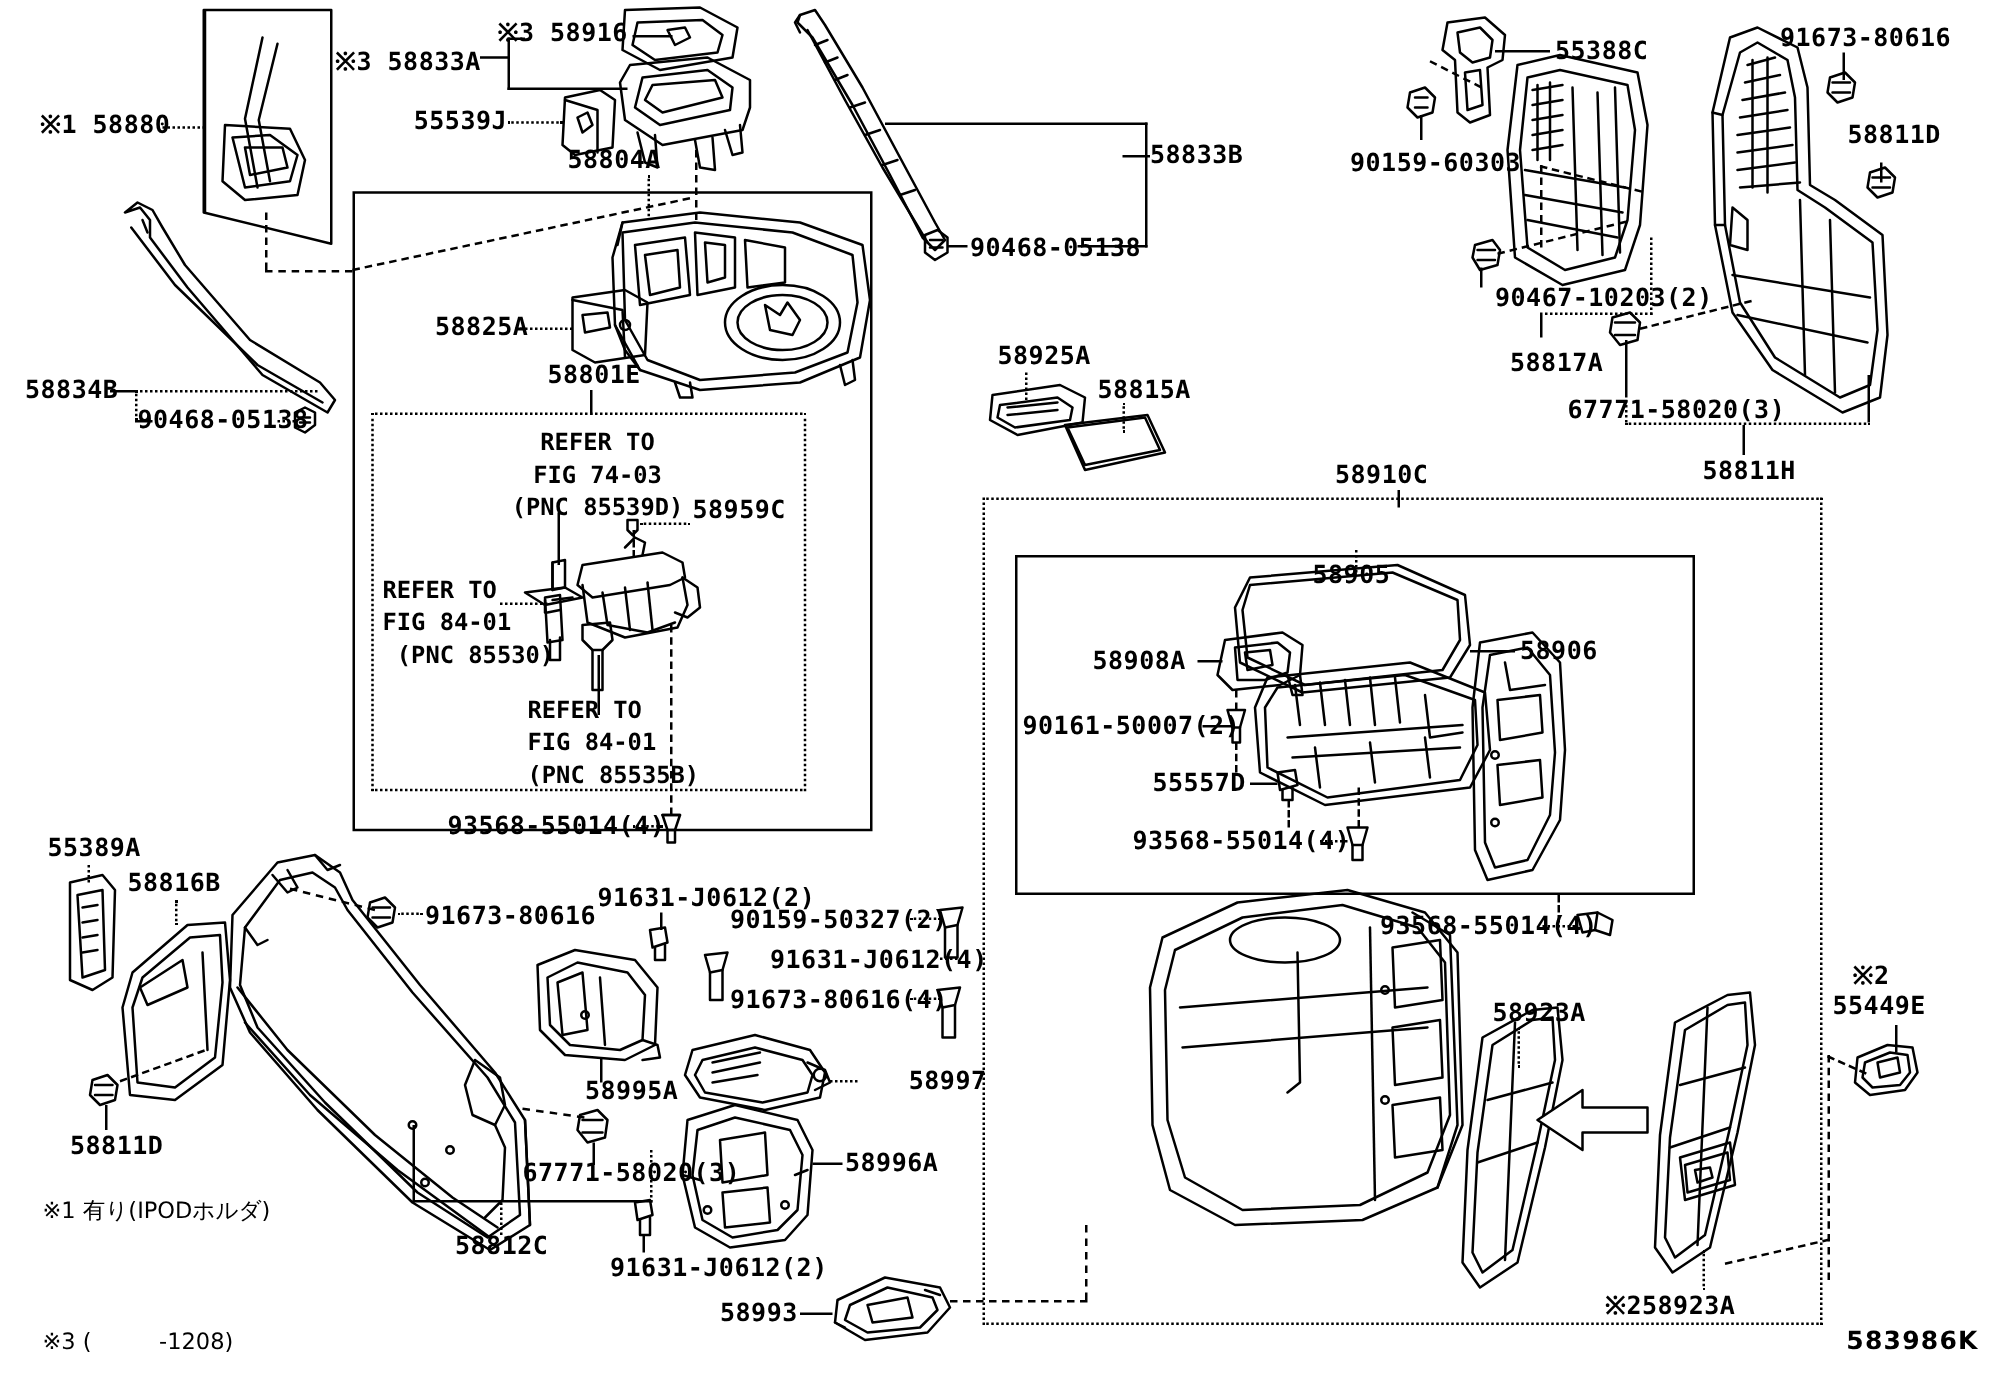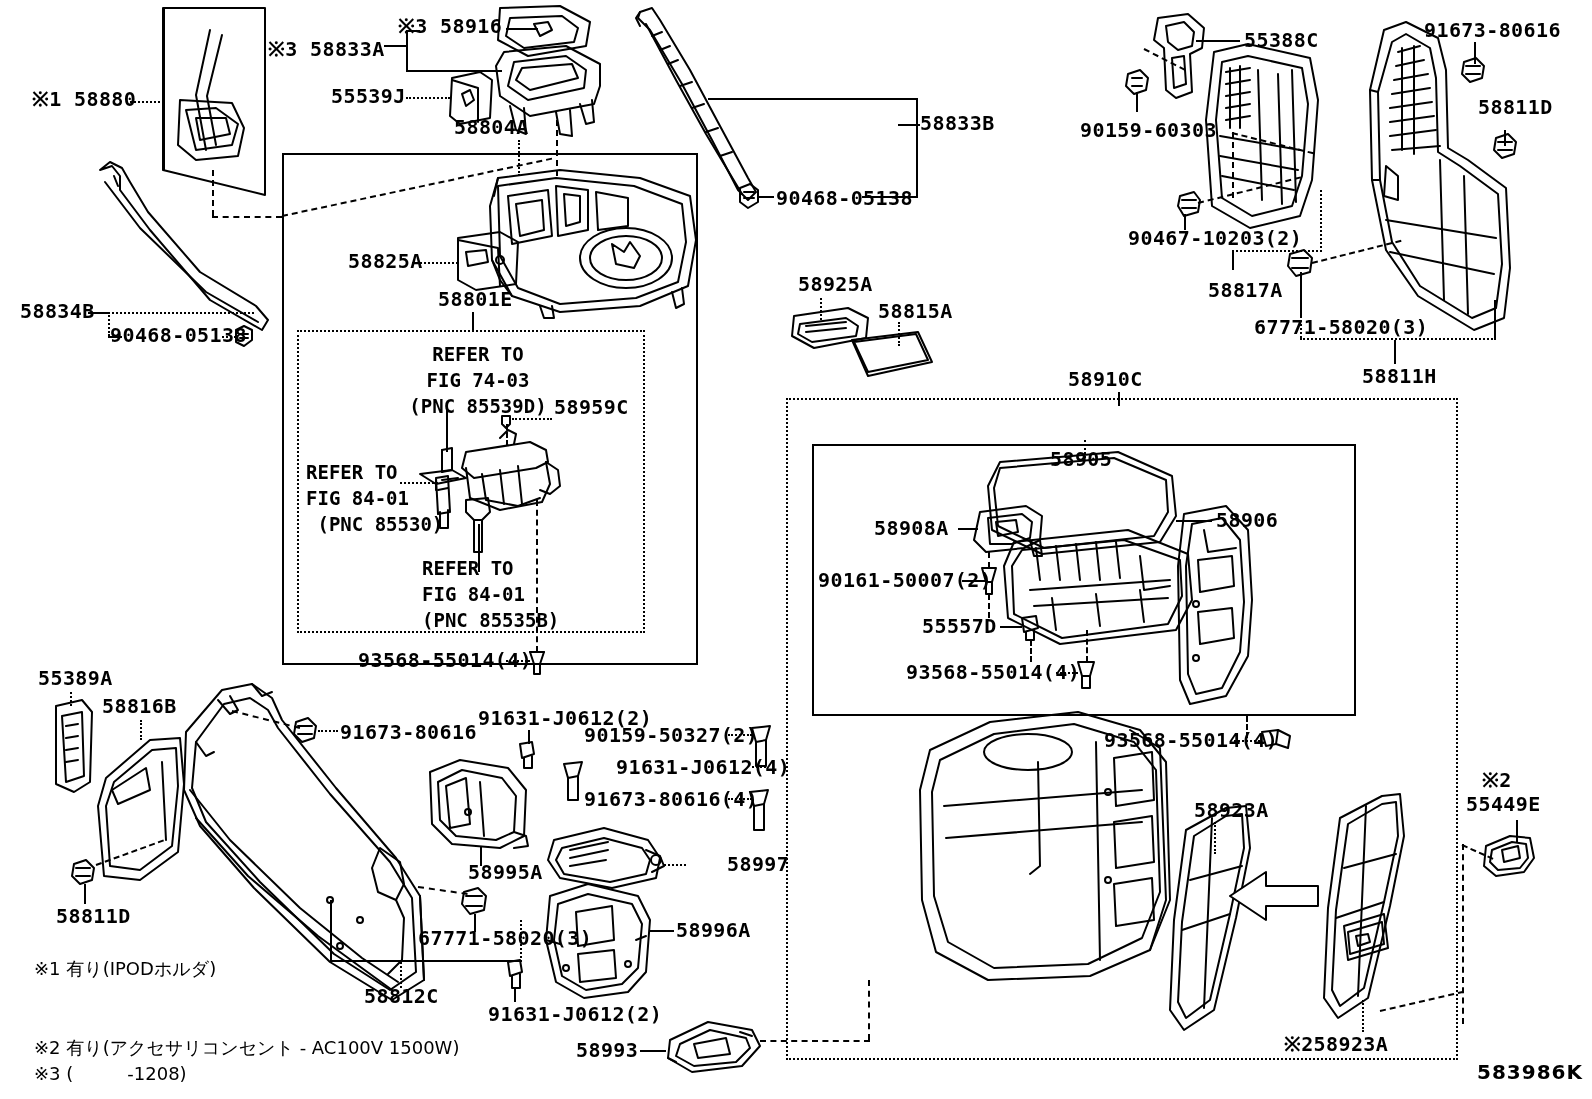--- a/index.html
+++ b/index.html
@@ -501,21 +501,21 @@
   <div class="lbl" style="left:348px;top:251px;">58825A</div>
   <div class="lbl" style="left:438px;top:289px;">58801E</div>
   <div class="lbl" style="left:554px;top:397px;">58959C</div>
   <div class="lbl" style="left:358px;top:650px;">93568-55014(4)</div>
 
   <div class="lbl" style="left:798px;top:274px;">58925A</div>
   <div class="lbl" style="left:878px;top:301px;">58815A</div>
 
   <div class="lbl" style="left:1244px;top:30px;">55388C</div>
   <div class="lbl" style="left:1080px;top:120px;">90159-60303</div>
-  <div class="lbl" style="left:1128px;top:228px;text-align:center;">90467-10203(2)</div>
+  <div class="lbl" style="left:1196px;top:228px;text-align:center;">90467-10203(2)</div>
   <div class="lbl" style="left:1208px;top:280px;">58817A</div>
   <div class="lbl" style="left:1424px;top:20px;">91673-80616</div>
   <div class="lbl" style="left:1478px;top:97px;">58811D</div>
   <div class="lbl" style="left:1254px;top:317px;">67771-58020(3)</div>
   <div class="lbl" style="left:1362px;top:366px;">58811H</div>
 
   <div class="lbl" style="left:1068px;top:369px;">58910C</div>
   <div class="lbl" style="left:1050px;top:417px;margin-top:32px;">58905</div>
   <div class="lbl" style="left:874px;top:518px;">58908A</div>
   <div class="lbl" style="left:1216px;top:510px;">58906</div>
@@ -550,18 +550,17 @@
 FIG 74-03
 (PNC 85539D)</div>
   <div class="inner-note left" style="left:306px;top:459px;width:180px;">REFER TO
 FIG 84-01
  (PNC 85530)</div>
   <div class="inner-note left" style="left:422px;top:555px;width:200px;">REFER TO
 FIG 84-01
 (PNC 85535B)</div>
 
   <div class="note" style="left:34px;top:956px;text-align:center;">※1 有り(IPODホルダ)</div>
-  <div class="note" style="left:34px;top:1035px;">※2 有り(アクセサリコンセント - AC100V 1500W)</div>
   <div class="note" style="left:34px;top:1061px;">※3 (　　　-1208)</div>
 
   <div class="sheetid" style="left:1477px;top:1060px;">583986K</div>
 
 </div>
 
 </body></html>

